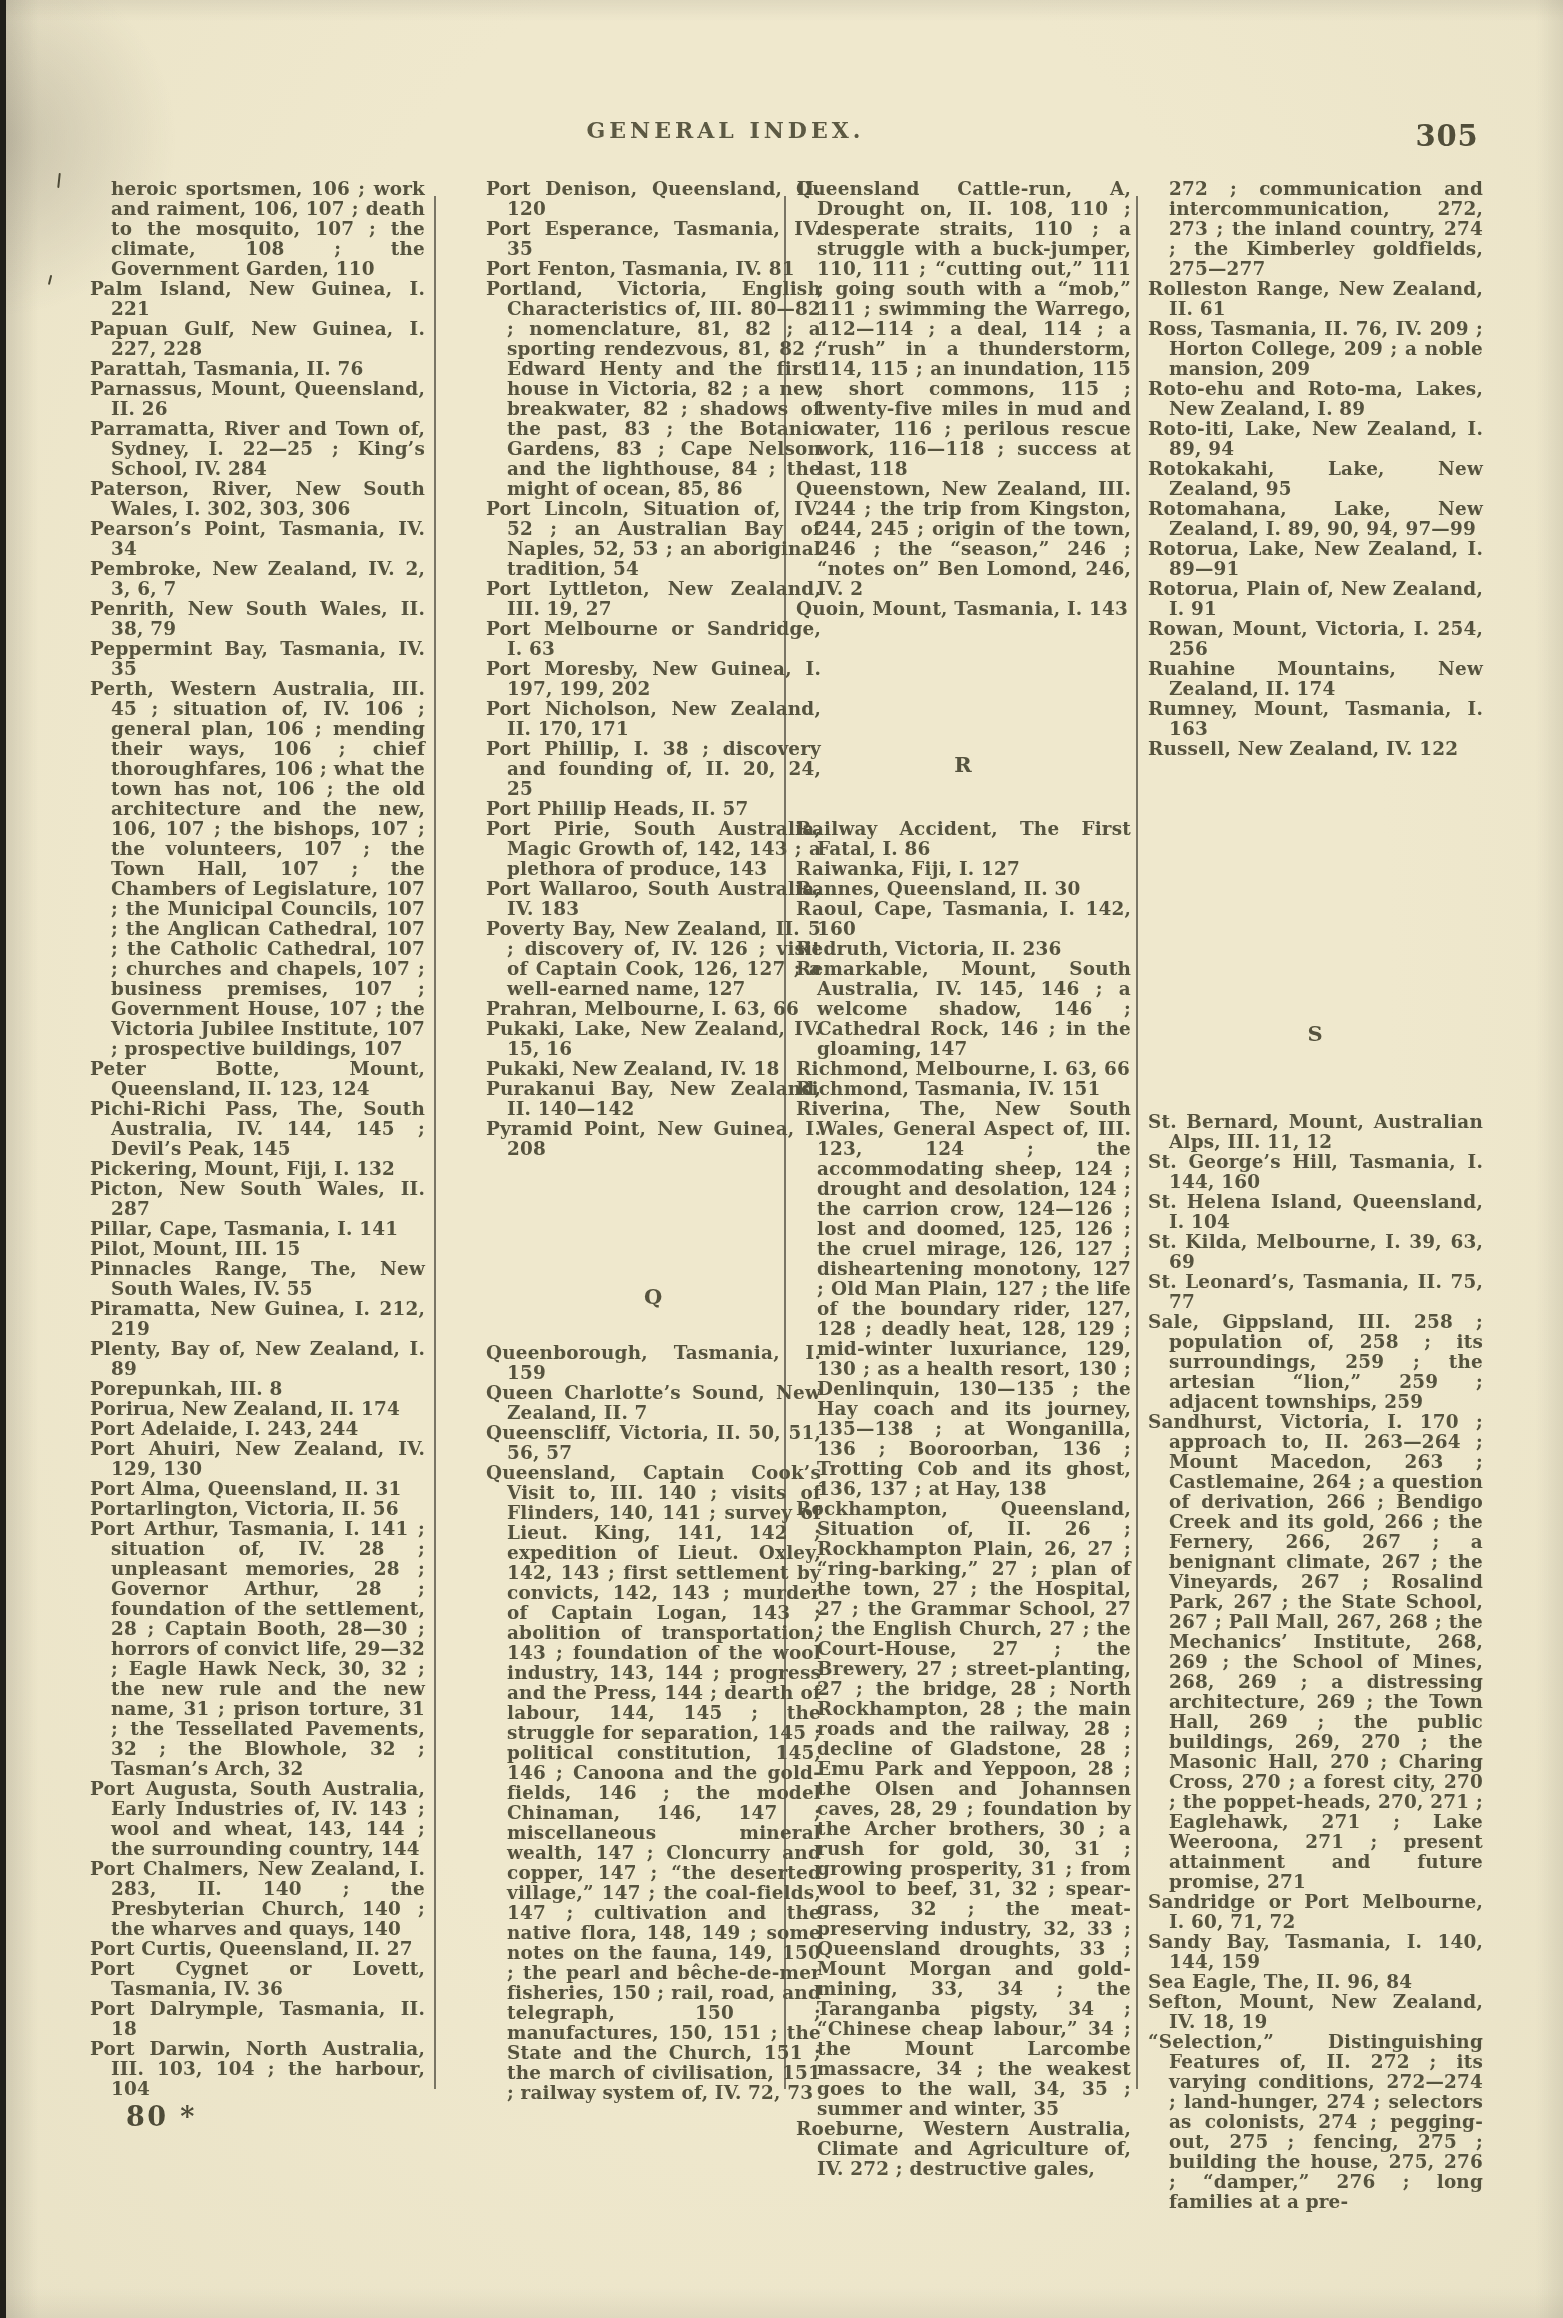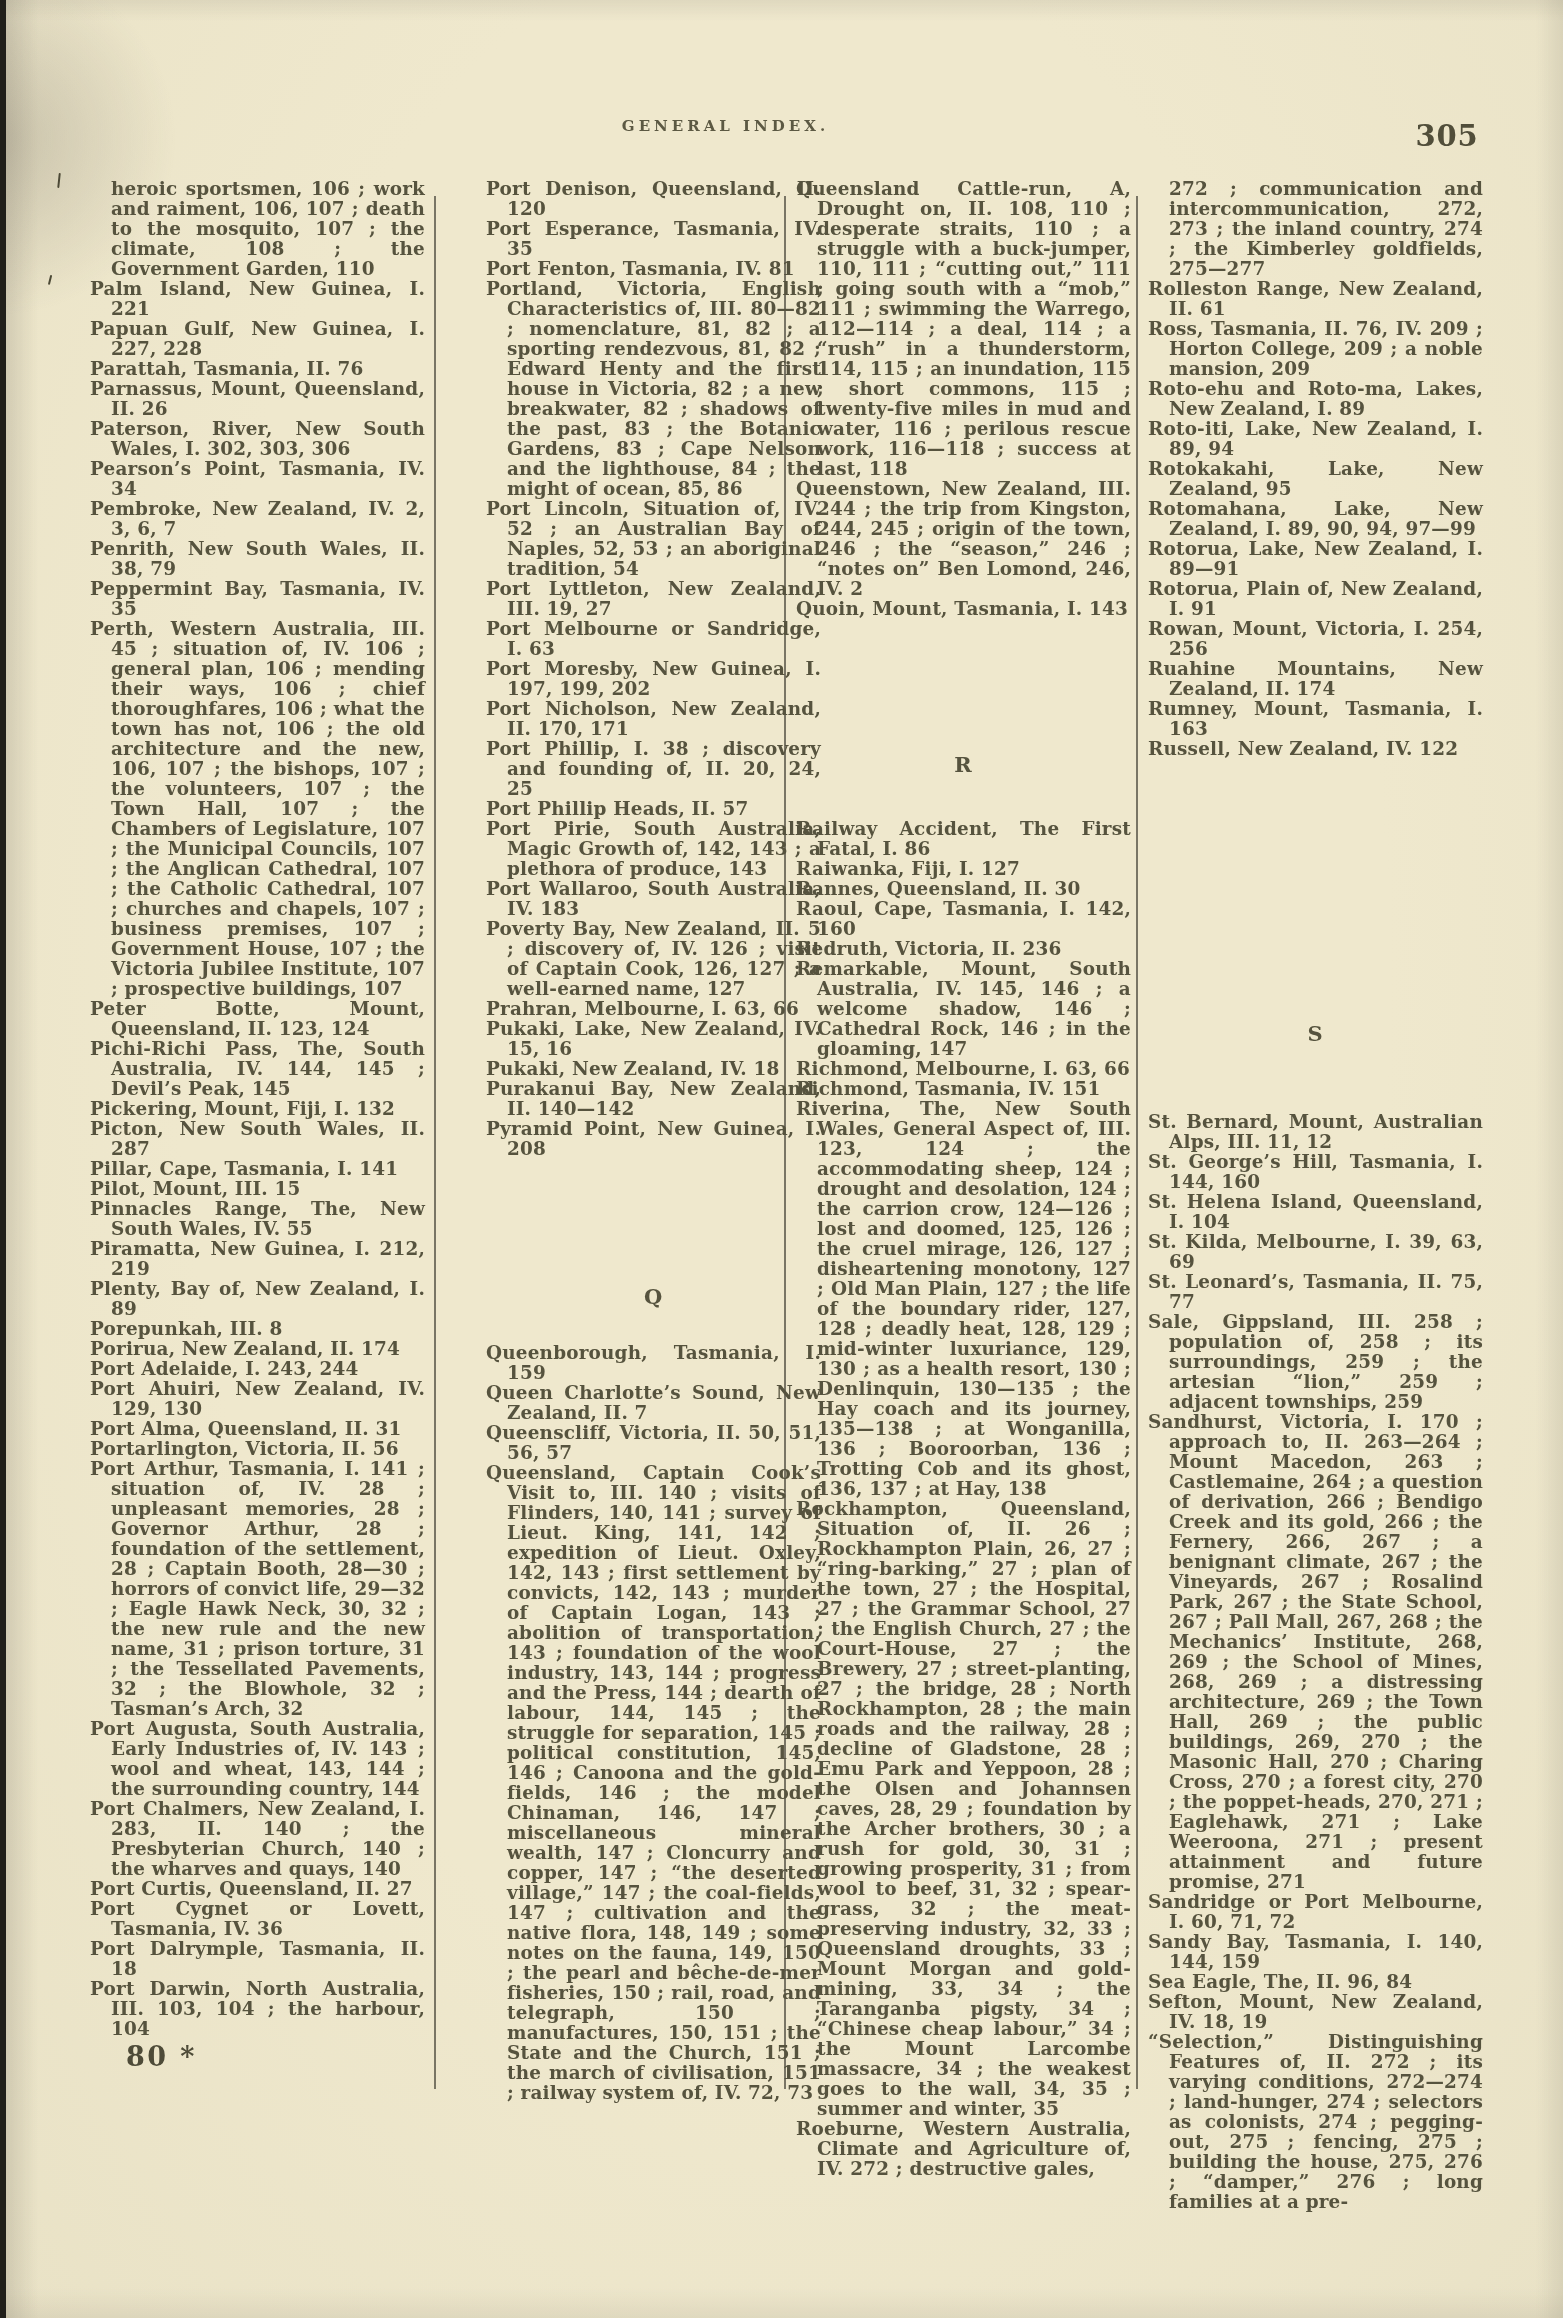--- a/index.html
+++ b/index.html
@@ -12,21 +12,21 @@
       linear-gradient(270deg, rgba(125,120,105,.16) 0px, rgba(125,120,105,0) 27px),
       linear-gradient(180deg, rgba(125,120,105,.14) 0px, rgba(125,120,105,0) 21px),
       linear-gradient(0deg, rgba(125,120,105,.12) 0px, rgba(125,120,105,0) 32px),
       radial-gradient(ellipse at 50% 42%, #efe8cd 55%, #e9e2c6 100%);
     font-family:"DejaVu Serif","Liberation Serif",serif;
     color:#56533e;
   }
   .edge-left{position:absolute;left:0;top:0;width:5.6px;height:100%;background:#201f1a;}
   .page-title{
     position:absolute;top:117px;left:565px;width:321px;text-align:center;
-    font-size:15px;font-weight:bold;letter-spacing:4px;color:#5c5943;white-space:nowrap;
+    font-size:22px;font-weight:bold;letter-spacing:4px;color:#5c5943;white-space:nowrap;
   }
   .page-number{
     position:absolute;top:119px;left:1410px;width:74px;text-align:center;
     font-size:29px;font-weight:bold;color:#514e3a;letter-spacing:0.8px;
   }
   .col{
     position:absolute;top:179px;width:335px;
     font-size:18.4px;line-height:20px;font-weight:bold;letter-spacing:0.2px;
     text-align:justify;color:#56533e;
   }
@@ -65,20 +65,21 @@
 <div class="vrule vrule-1"></div>
 <div class="vrule vrule-2"></div>
 <div class="vrule vrule-3"></div>
 
 <div class="col col-1">
     <p class="cont">heroic sportsmen, 106 ; work and raiment, 106, 107 ; death to the mosquito, 107 ; the climate, 108 ; the Government Garden, 110</p>
     <p class="e">Palm Island, New Guinea, I. 221</p>
     <p class="e">Papuan Gulf, New Guinea, I. 227, 228</p>
     <p class="e">Parattah, Tasmania, II. 76</p>
     <p class="e">Parnassus, Mount, Queensland, II. 26</p>
+    <p class="e">Parramatta, River and Town of, Sydney, I. 22—25 ; King’s School, IV. 284</p>
     <p class="e">Paterson, River, New South Wales, I. 302, 303, 306</p>
     <p class="e">Pearson’s Point, Tasmania, IV. 34</p>
     <p class="e">Pembroke, New Zealand, IV. 2, 3, 6, 7</p>
     <p class="e">Penrith, New South Wales, II. 38, 79</p>
     <p class="e">Peppermint Bay, Tasmania, IV. 35</p>
     <p class="e">Perth, Western Australia, III. 45 ; situation of, IV. 106 ; general plan, 106 ; mending their ways, 106 ; chief thoroughfares, 106 ; what the town has not, 106 ; the old architecture and the new, 106, 107 ; the bishops, 107 ; the volunteers, 107 ; the Town Hall, 107 ; the Chambers of Legislature, 107 ; the Municipal Councils, 107 ; the Anglican Cathedral, 107 ; the Catholic Cathedral, 107 ; churches and chapels, 107 ; business premises, 107 ; Government House, 107 ; the Victoria Jubilee Institute, 107 ; prospective buildings, 107</p>
     <p class="e">Peter Botte, Mount, Queensland, II. 123, 124</p>
     <p class="e">Pichi-Richi Pass, The, South Australia, IV. 144, 145 ; Devil’s Peak, 145</p>
     <p class="e">Pickering, Mount, Fiji, I. 132</p>
     <p class="e">Picton, New South Wales, II. 287</p>

